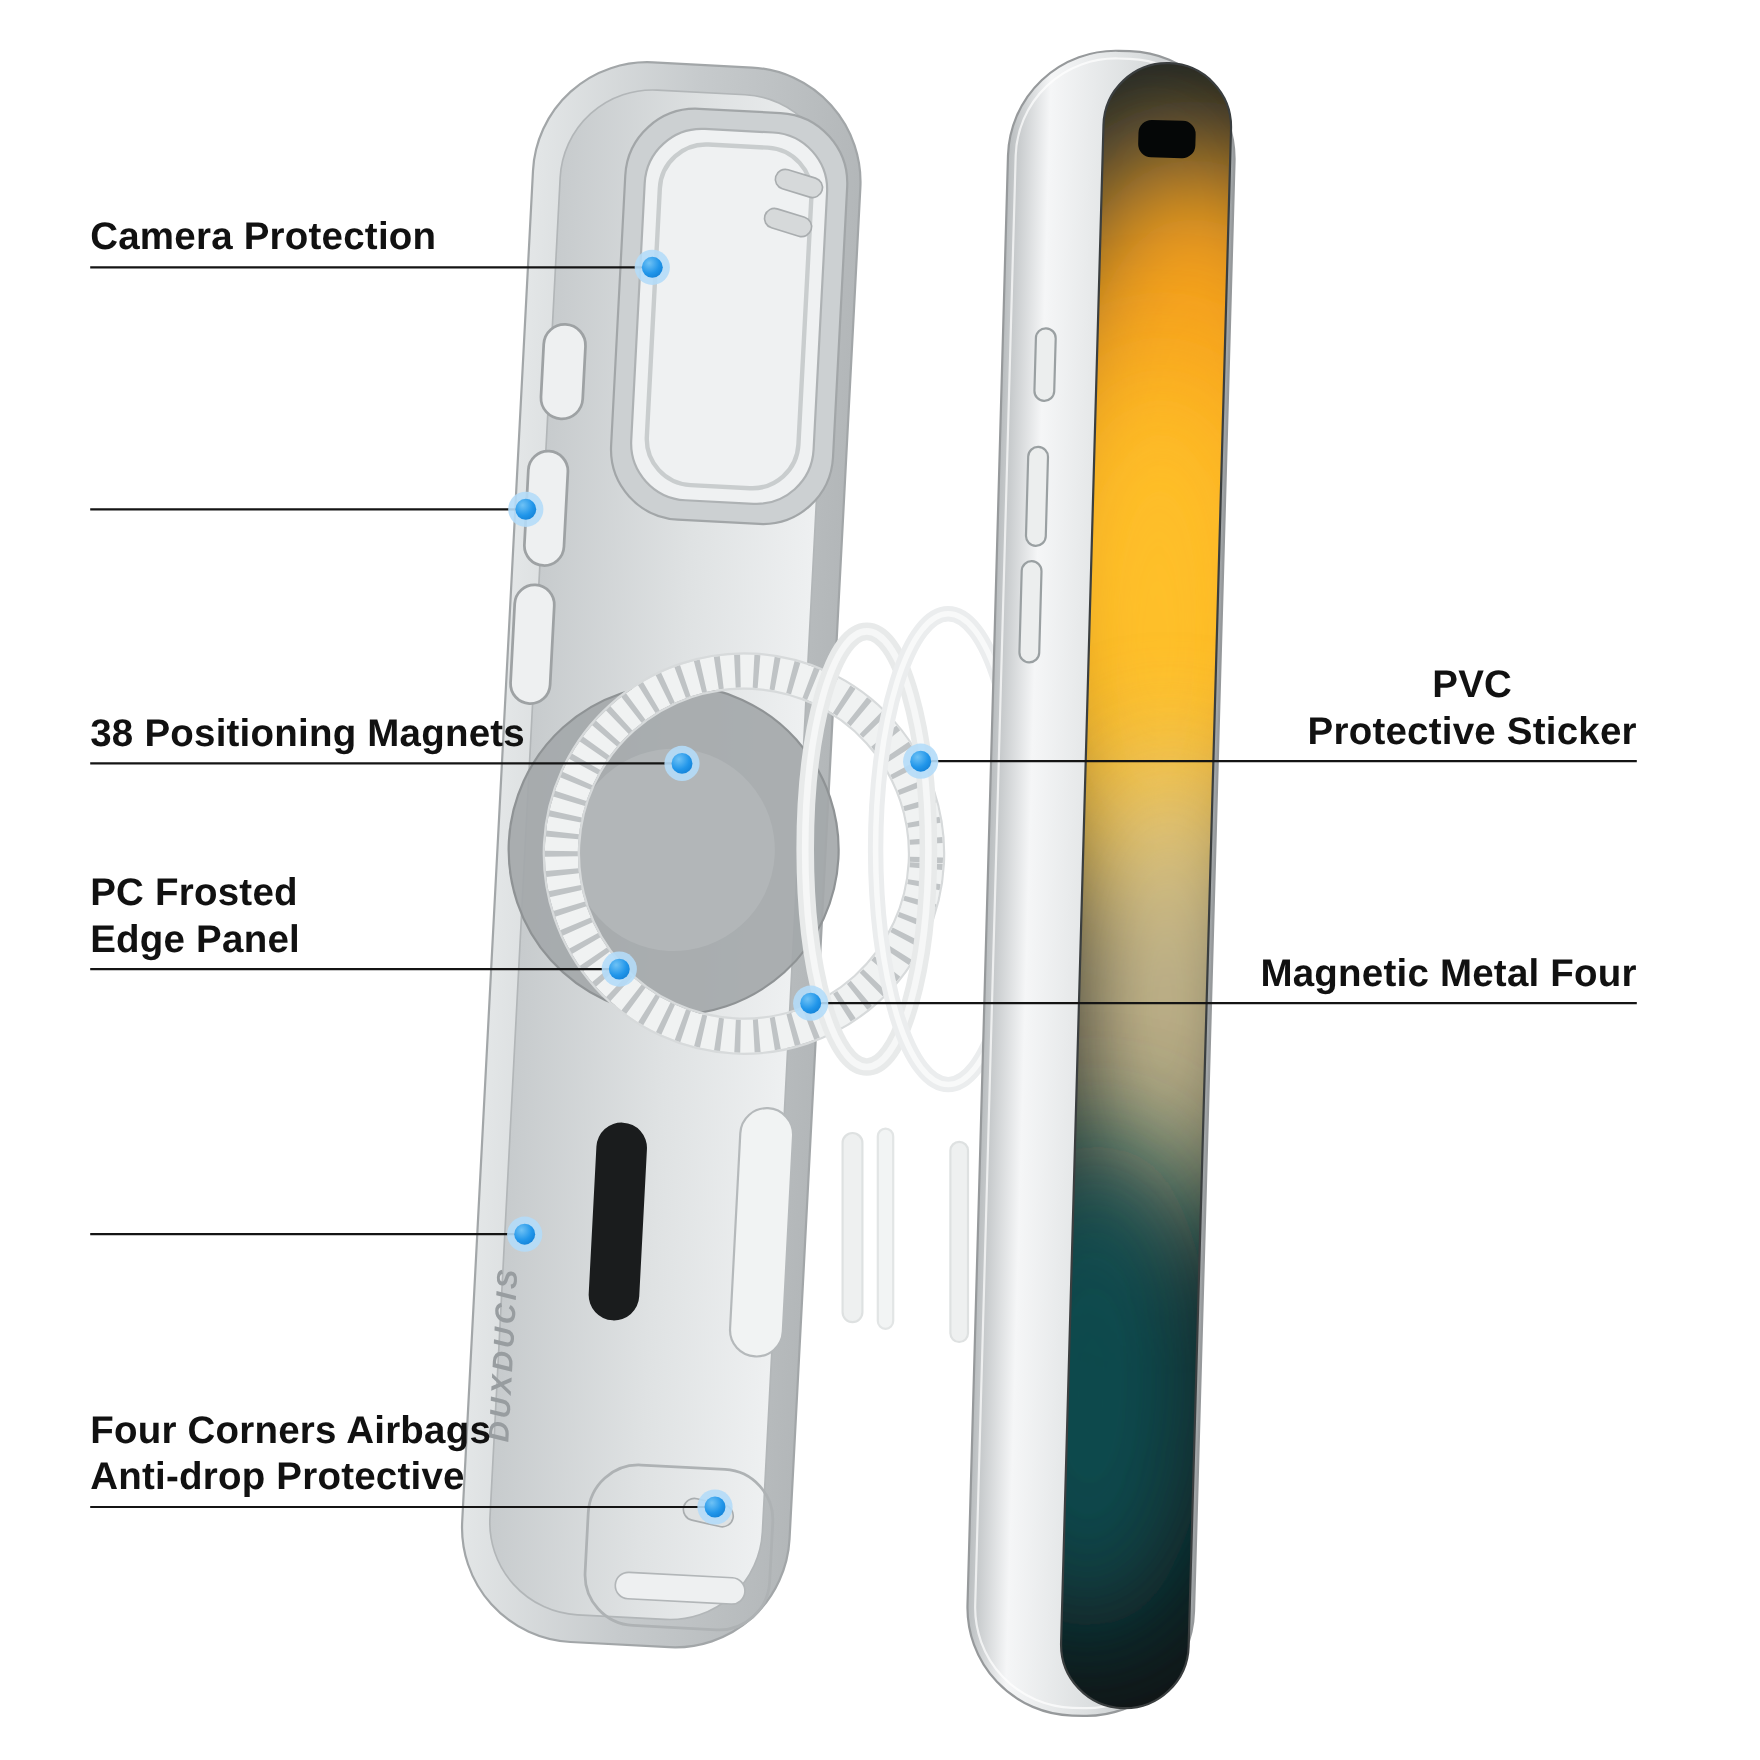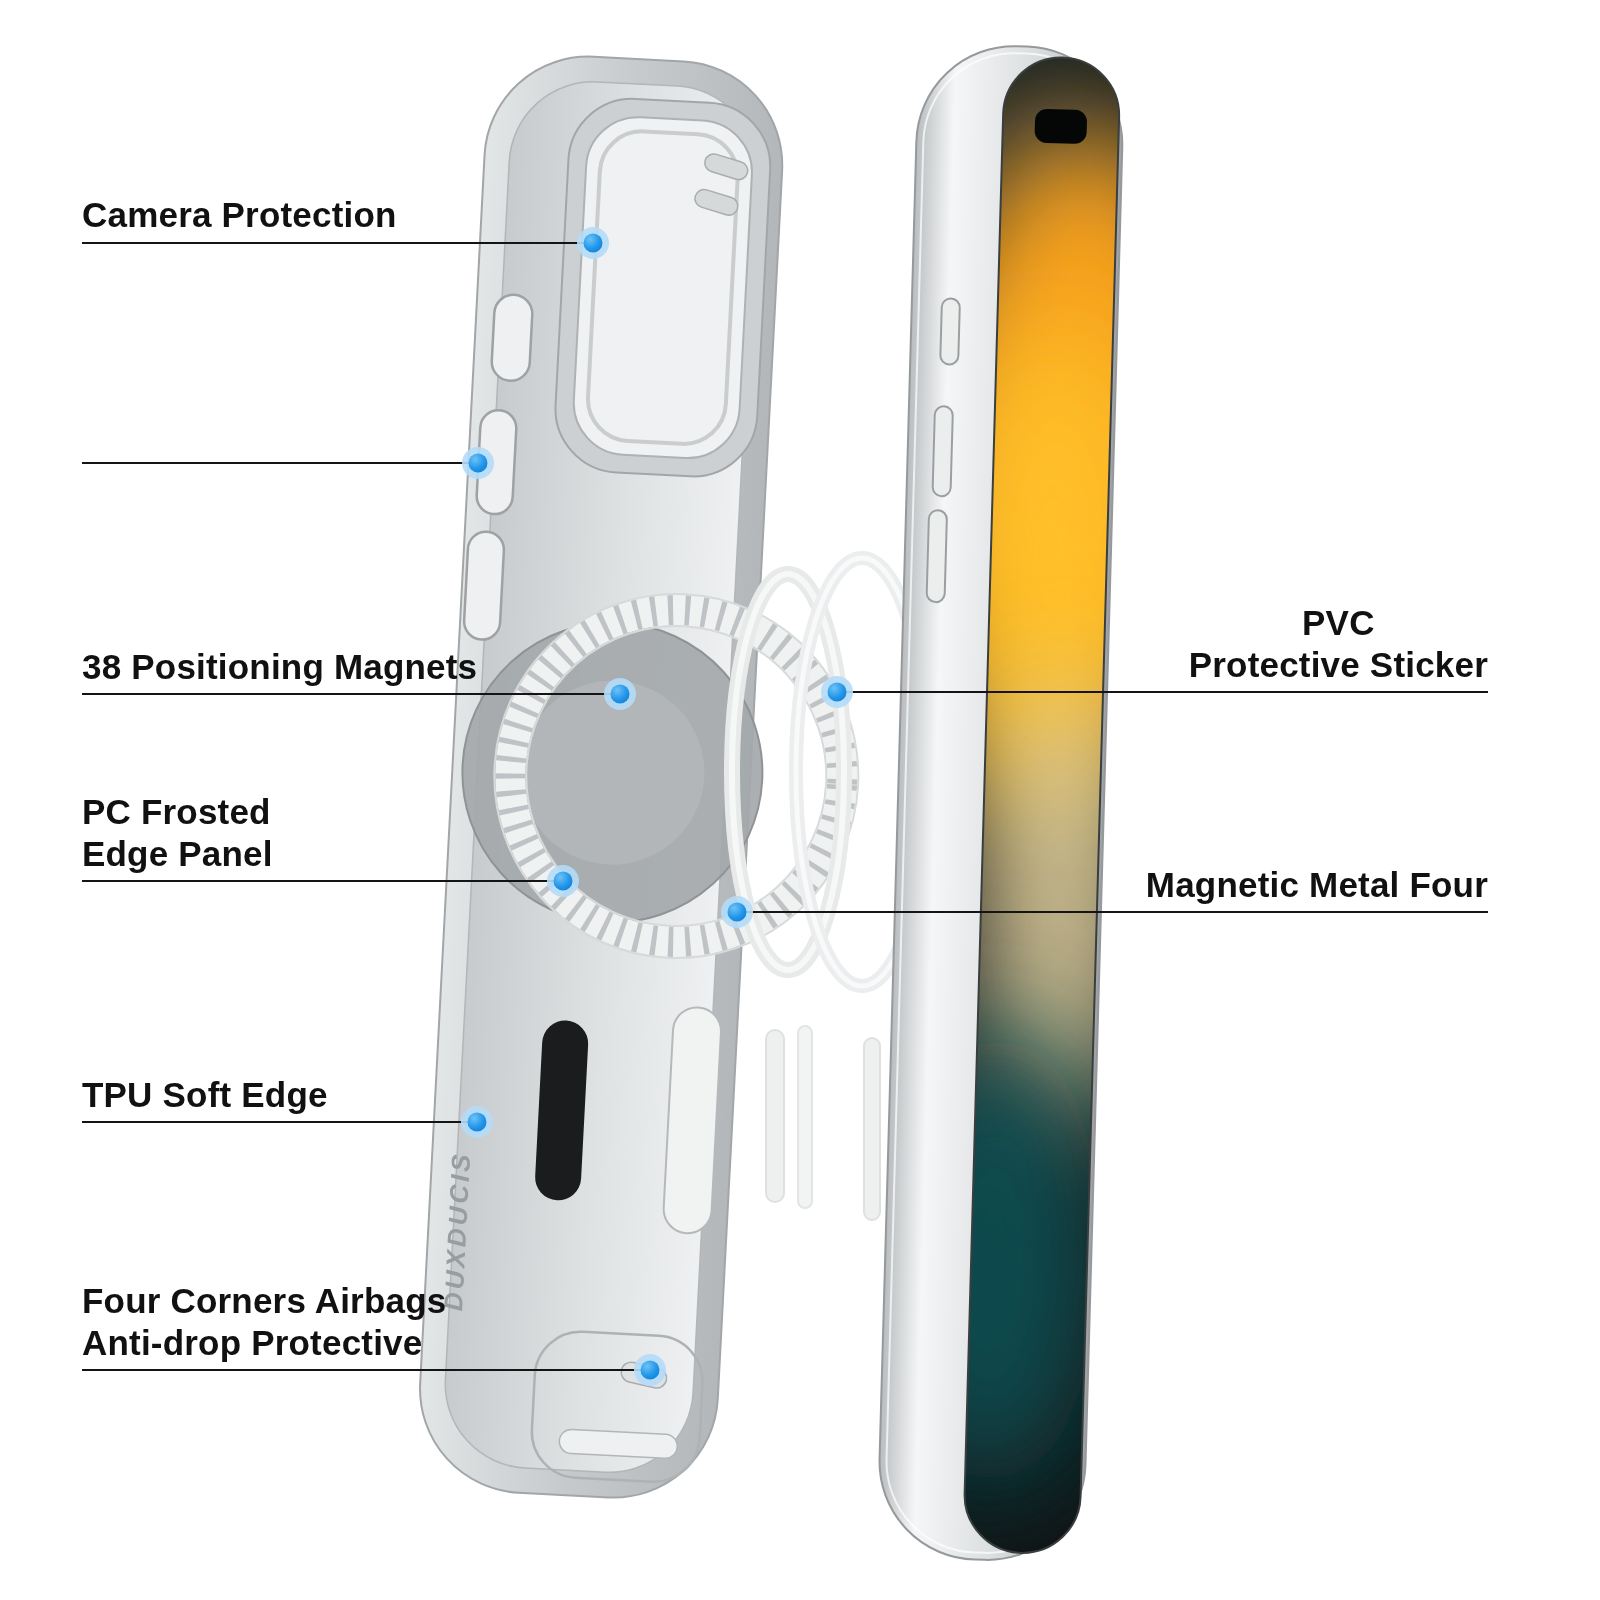--- a/index.html
+++ b/index.html
@@ -179,23 +179,20 @@
 
   <div class="callout left" style="left:82px;top:646px;">
     <div class="callout-label">38 Positioning Magnets</div>
   </div>
 
   <div class="callout left" style="left:82px;top:791px;">
     <div class="callout-label">PC Frosted
 Edge Panel</div>
   </div>
 
-  <div class="callout left" style="left:82px;top:1074px;">
-    <div class="callout-label">TPU Soft Edge</div>
-  </div>
 
   <div class="callout left" style="left:82px;top:1280px;">
     <div class="callout-label">Four Corners Airbags
 Anti-drop Protective</div>
   </div>
 
   <div class="callout right" style="right:112px;top:602px;">
     <div class="callout-label">PVC
 Protective Sticker</div>
   </div>

